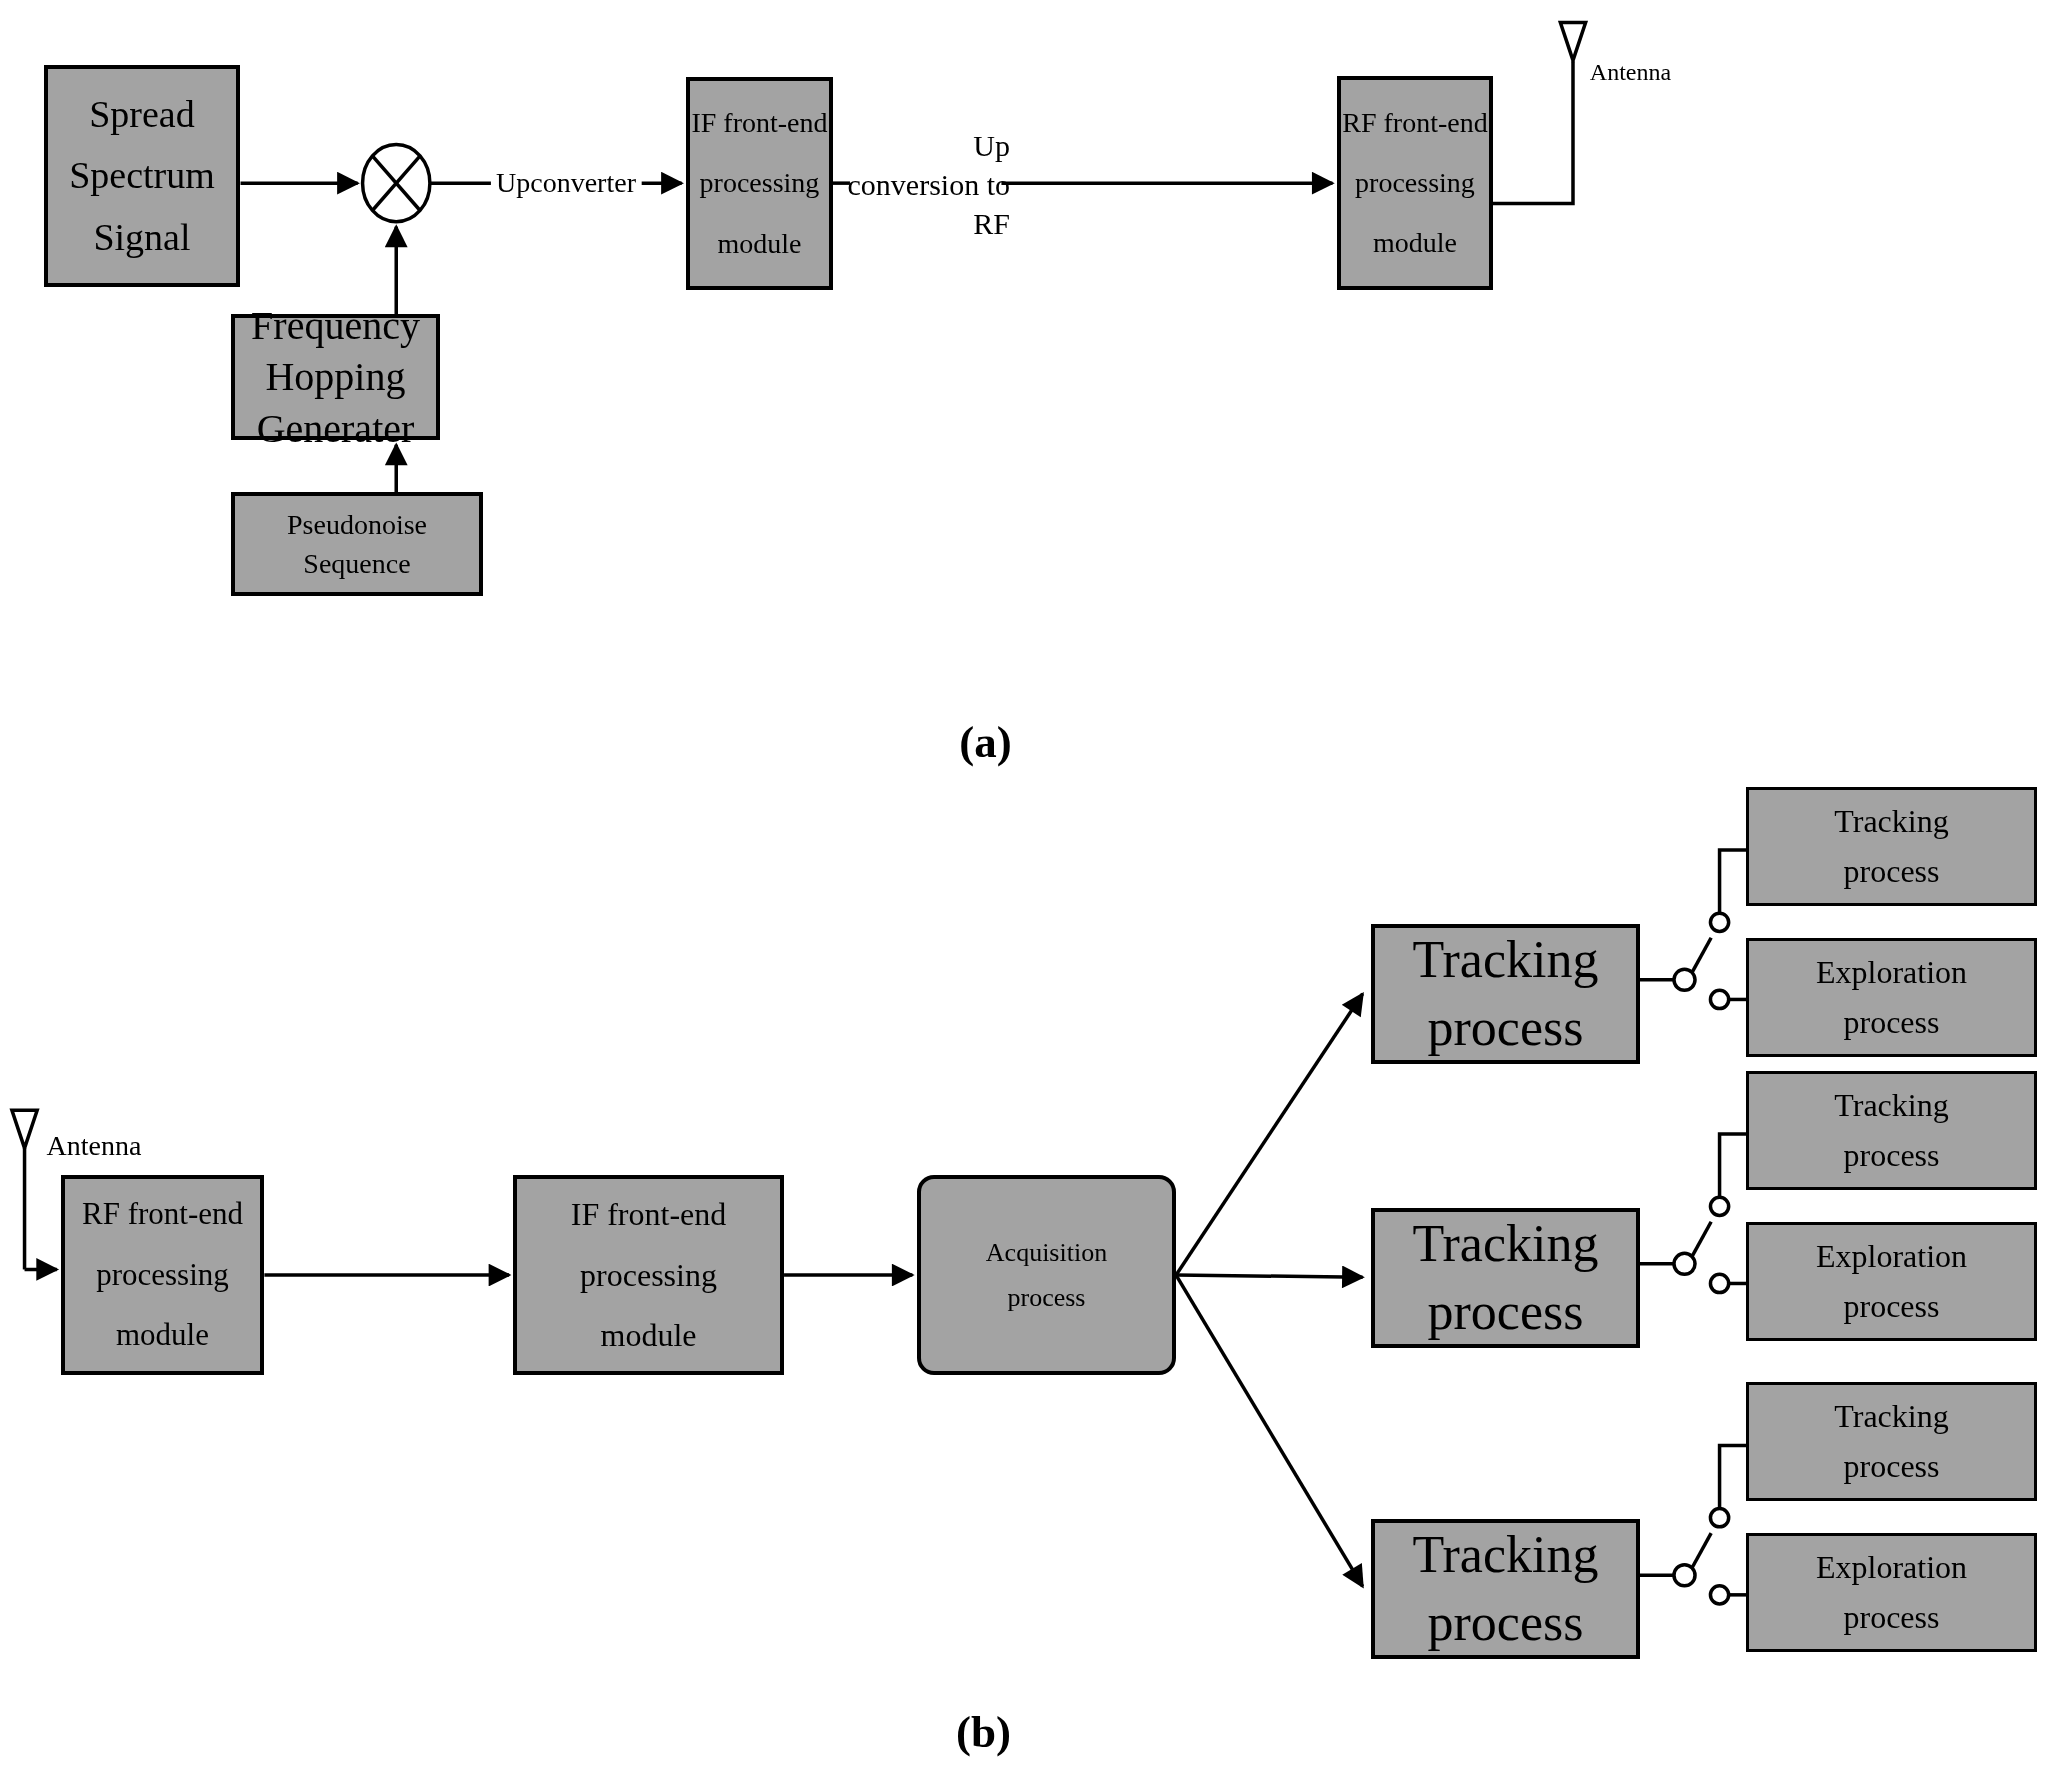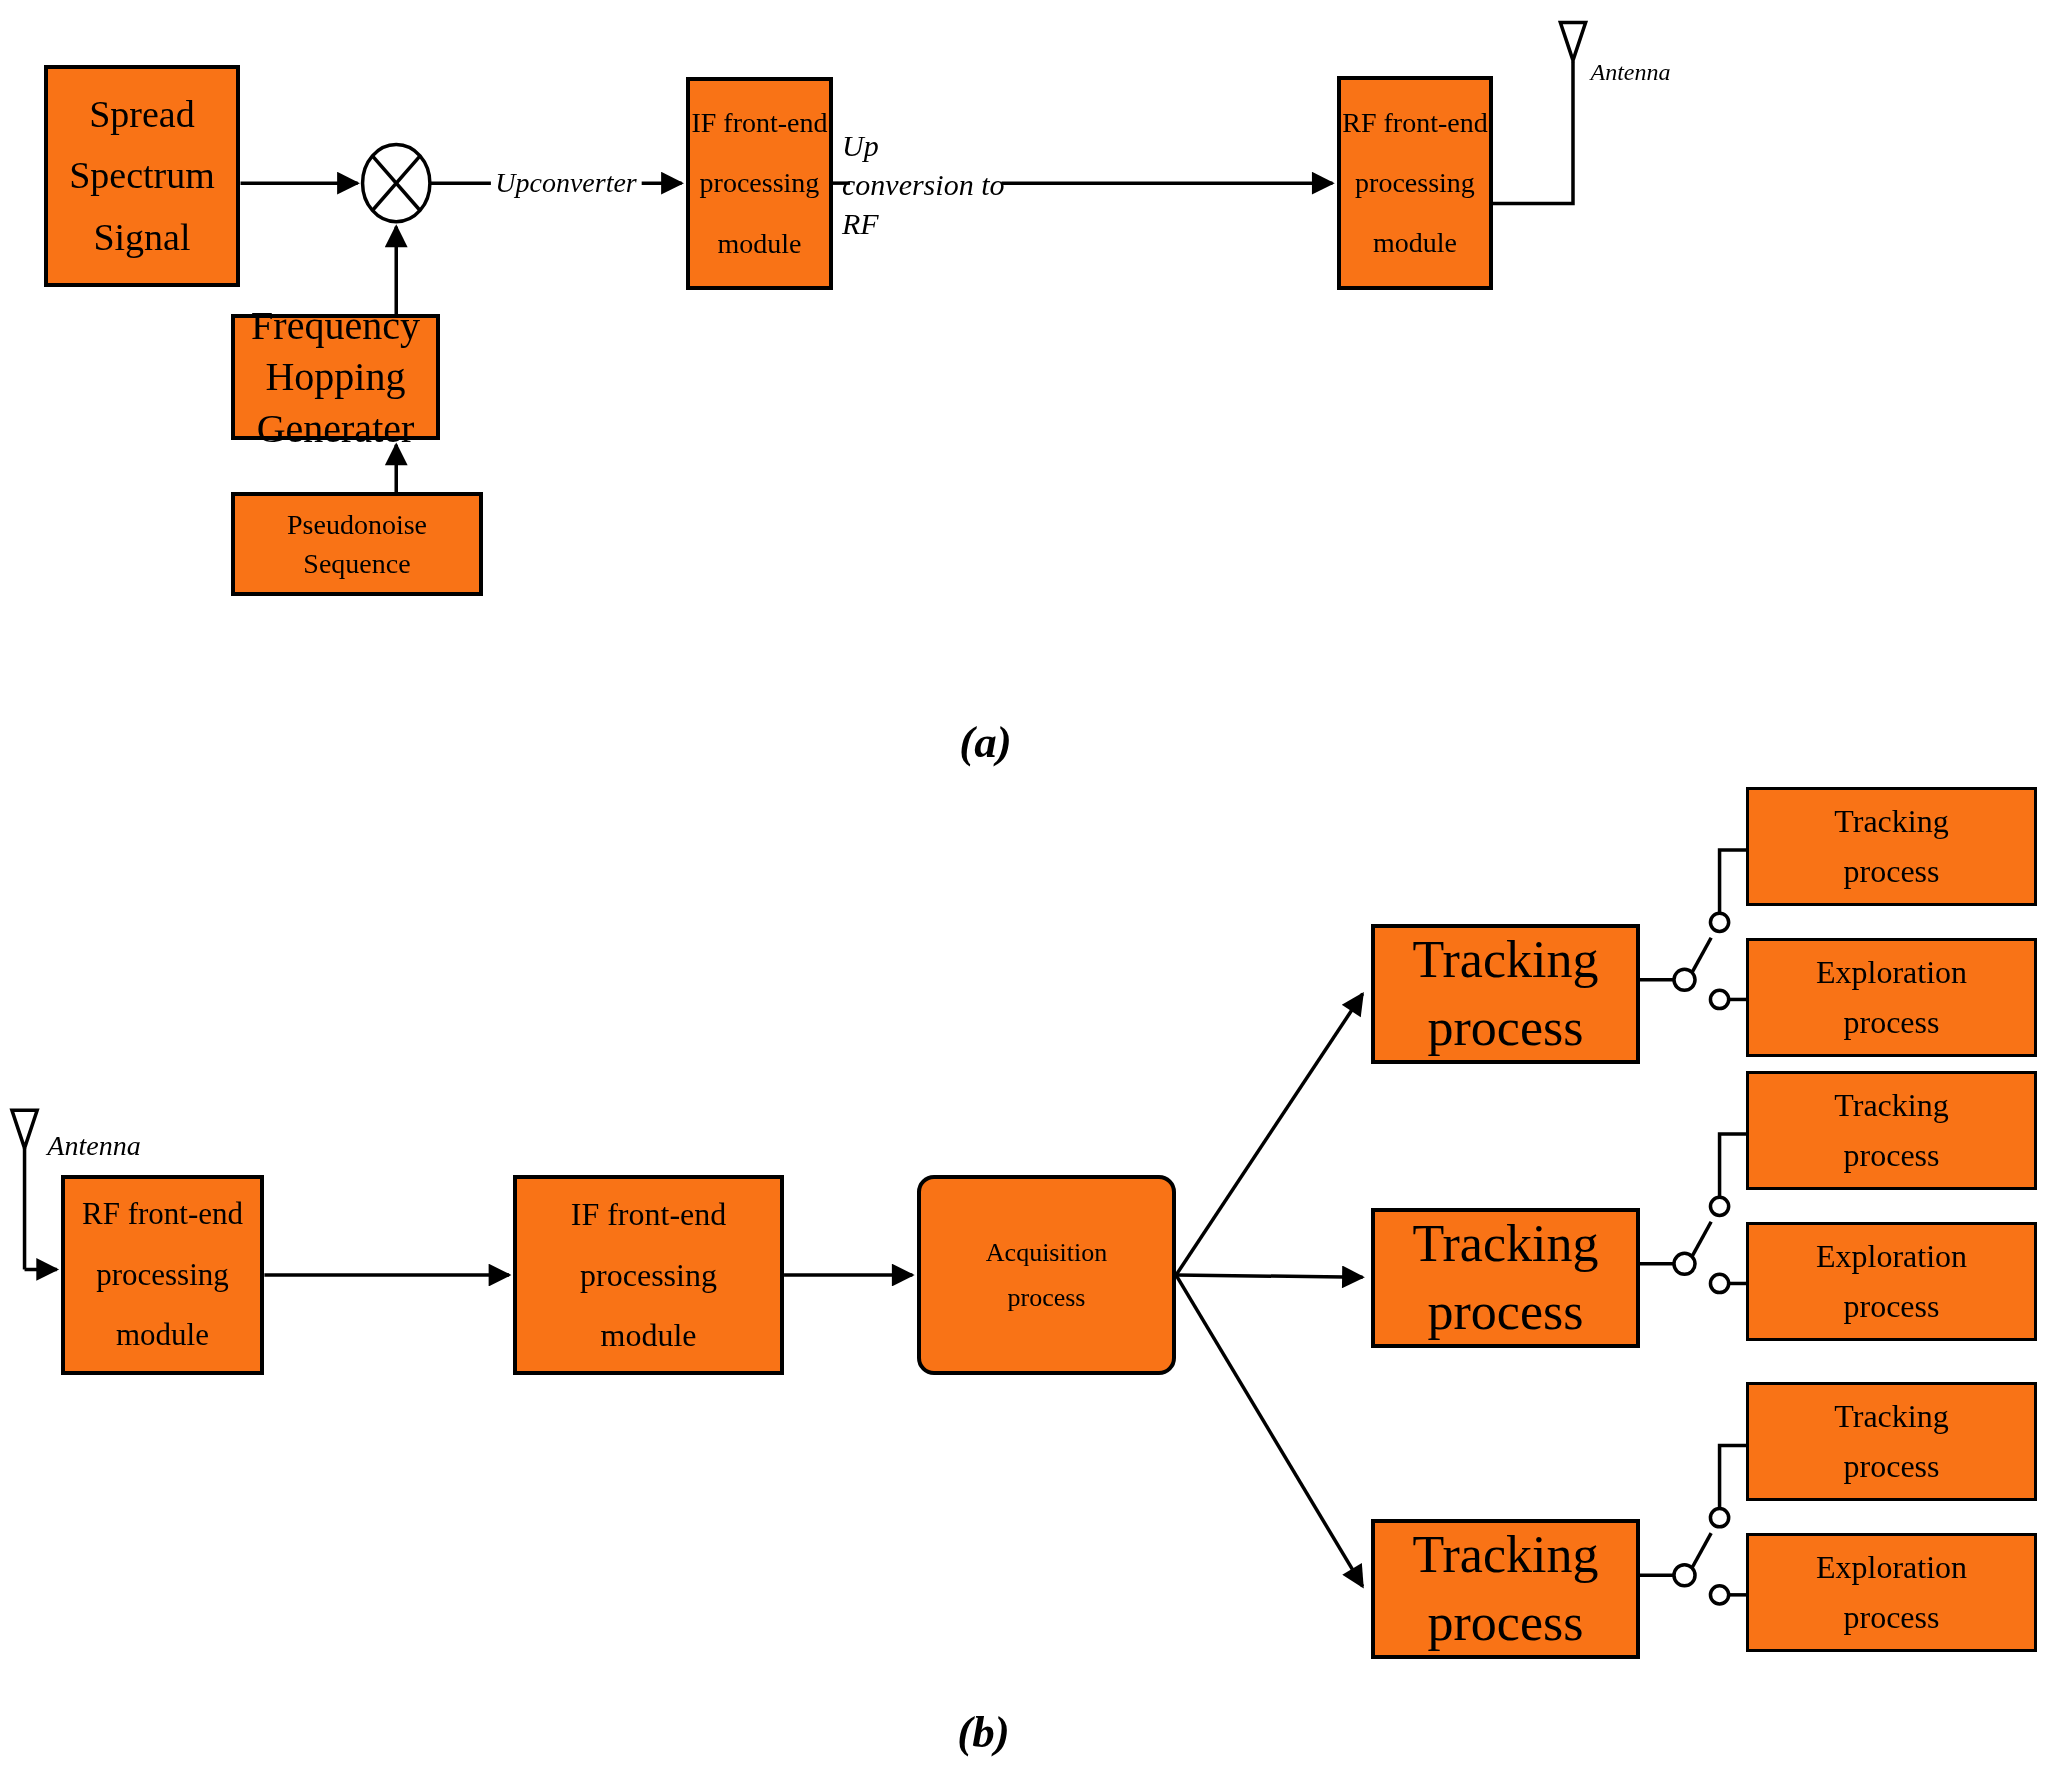--- a/index.html
+++ b/index.html
@@ -1,24 +1,24 @@
 <!DOCTYPE html>
 <html style="font-size:11.2px"><head>
 <meta charset="utf-8">
 <style>
   html,body{margin:0;padding:0;background:#ffffff;}
   .stage{position:relative;width:2066px;height:1778px;background:#ffffff;
          font-family:"Liberation Serif","DejaVu Serif",serif;color:#000;}
   .stage svg{position:absolute;left:0;top:0;width:100%;height:100%;}
-  .box{position:absolute;box-sizing:border-box;border:4.2px solid #000;background:#f97316;
+  .box{position:absolute;box-sizing:border-box;border:4.2px solid #000;background:#a3a3a3;
        display:flex;align-items:center;justify-content:center;text-align:center;
        white-space:pre-line;line-height:1.9;}
   .box.thin{border-width:3.5px;}
   .lbl{position:absolute;display:flex;align-items:center;justify-content:center;
-       text-align:left;white-space:pre-line;font-style:italic;}
+       text-align:right;white-space:pre-line;}
   .caption{font-weight:bold;}
 </style>
 </head>
 <body>
 
 <div class="stage">
 
   <svg viewBox="0 0 2946 2535">
     <defs>
       <marker id="arr" viewBox="0 0 10 10" refX="9" refY="5" markerWidth="8.5" markerHeight="6.5" orient="auto-start-reverse">

